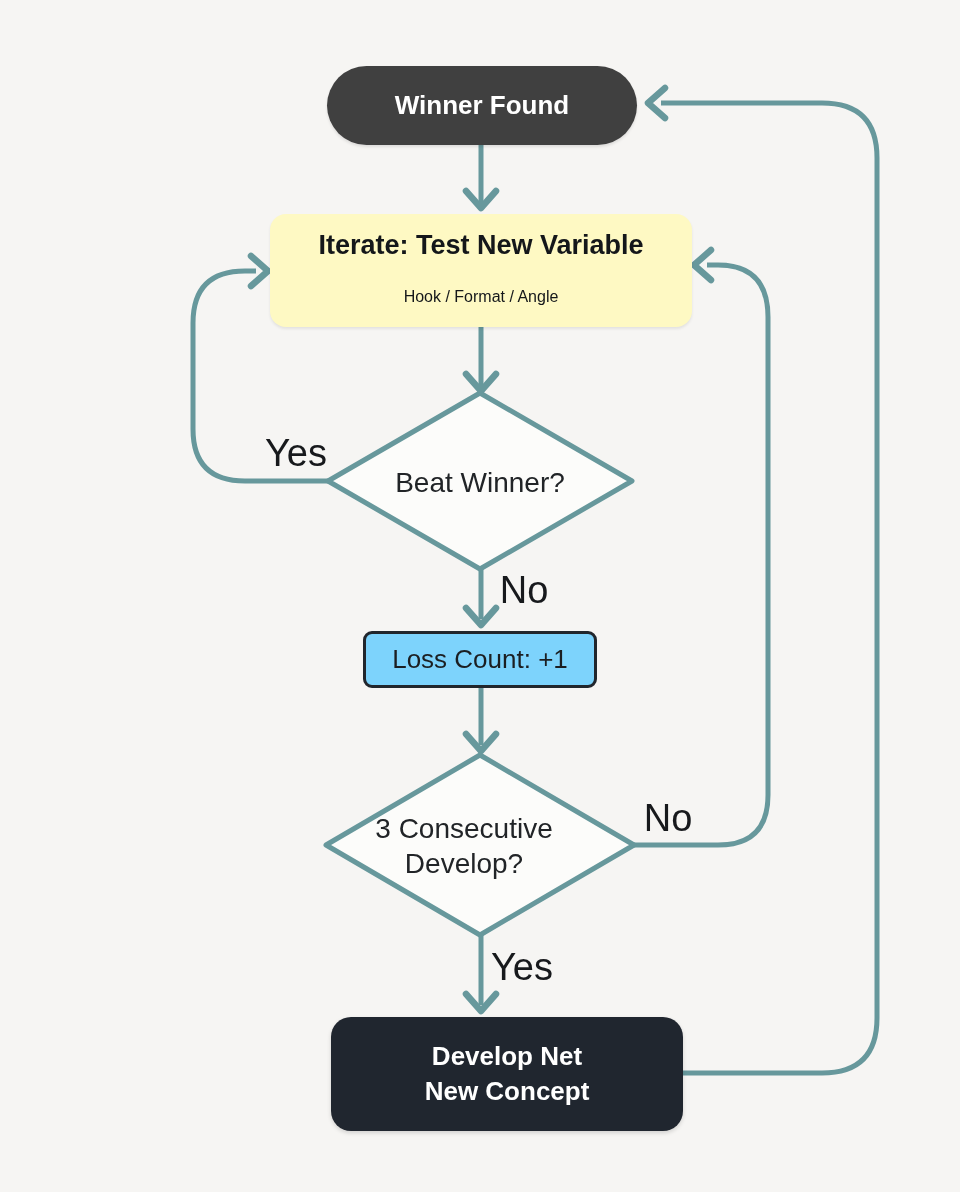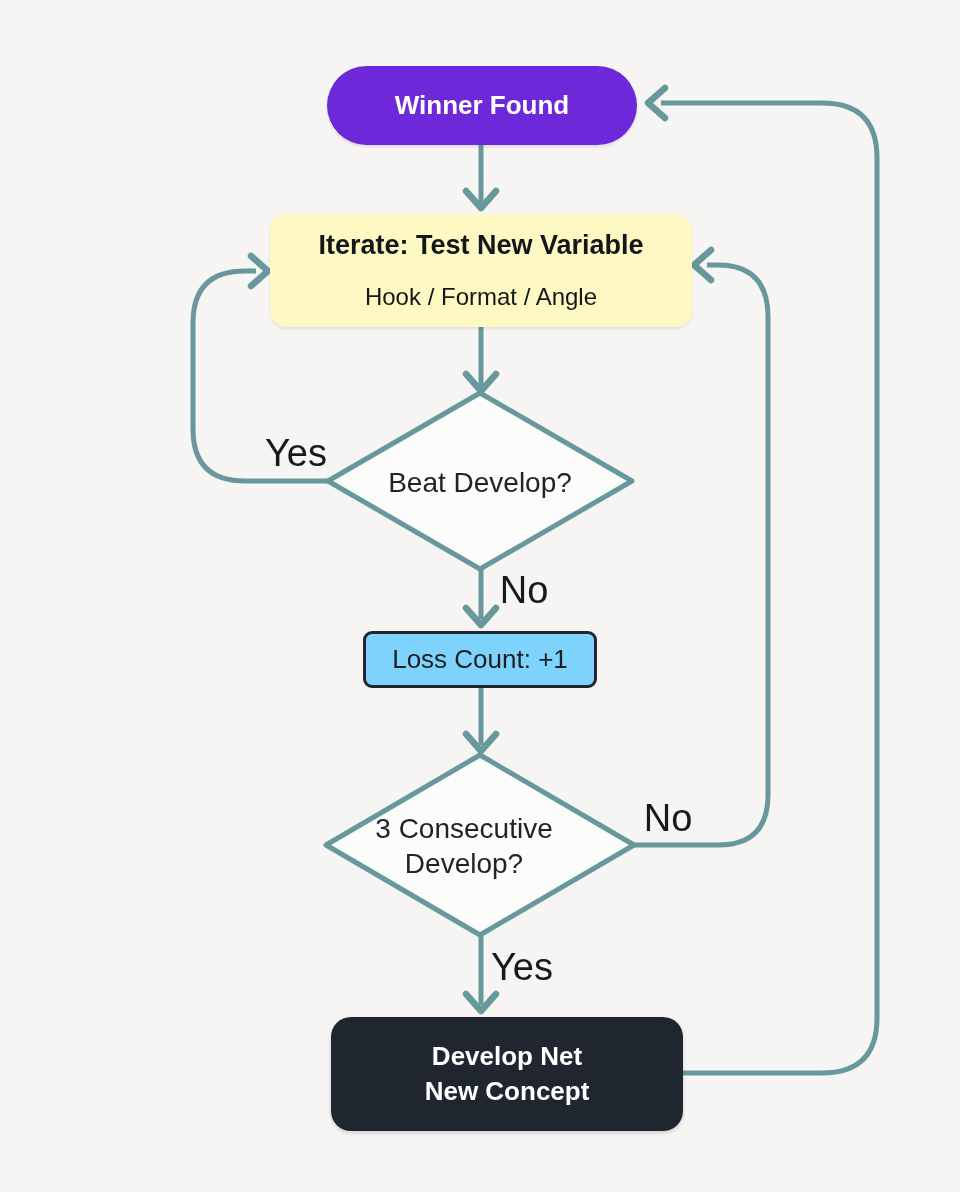--- a/index.html
+++ b/index.html
@@ -12,32 +12,32 @@
   }
   .canvas{position:absolute;left:0;top:0;width:960px;height:1192px;}
   svg.edges{position:absolute;left:0;top:0;}
   .edge{fill:none;stroke:#67989c;stroke-width:5;}
   .arrowhead{fill:none;stroke:#67989c;stroke-width:6.5;stroke-linecap:round;stroke-linejoin:round;}
   .diamond{fill:#fcfcfa;stroke:#67989c;stroke-width:5;stroke-linejoin:round;}
 
   .node{position:absolute;display:flex;flex-direction:column;align-items:center;justify-content:center;text-align:center;}
   .pill{
     left:327px;top:66px;width:310px;height:79px;
-    background:#6d28d9;border-radius:40px;
+    background:#404040;border-radius:40px;
     color:#ffffff;font-weight:bold;font-size:26px;
     box-shadow:0 2px 3px rgba(0,0,0,0.10);
   }
   .iterate{
     left:270px;top:214px;width:422px;height:113px;
     background:#fef9c3;border-radius:16px;
     color:#14171a;
     box-shadow:0 2px 3px rgba(0,0,0,0.08);
   }
   .iterate .line1{font-weight:bold;font-size:27px;line-height:33px;}
-  .iterate .line2{font-size:24px;line-height:30px;margin-top:20px;}
+  .iterate .line2{font-size:16px;line-height:30px;margin-top:20px;}
   .losscount{
     left:363px;top:631px;width:234px;height:57px;
     background:#7dd3fc;border:3.5px solid #21262c;border-radius:9px;
     color:#1b1e21;font-size:26px;
     box-sizing:border-box;
   }
   .darkbox{
     left:331px;top:1017px;width:352px;height:114px;
     background:#20262f;border-radius:20px;
     color:#ffffff;font-weight:bold;font-size:26px;line-height:35px;
@@ -83,21 +83,21 @@
 
   <div class="node pill">
     <span>Winner Found</span>
   </div>
 
   <div class="node iterate">
     <span class="line1">Iterate: Test New Variable</span>
     <span class="line2">Hook / Format / Angle</span>
   </div>
 
-  <div class="diamond-label" style="left:480px;top:482px;">Beat Develop?</div>
+  <div class="diamond-label" style="left:480px;top:482px;">Beat Winner?</div>
 
   <div class="node losscount">
     <span>Loss Count: +1</span>
   </div>
 
   <div class="diamond-label" style="left:464px;top:846px;">
     <div>3 Consecutive</div>
     <div>Develop?</div>
   </div>
 

